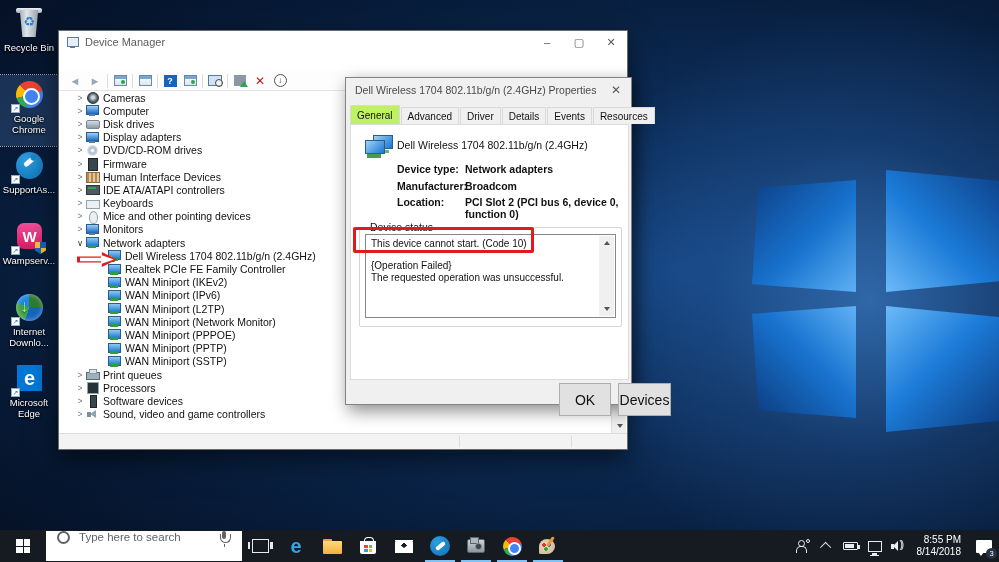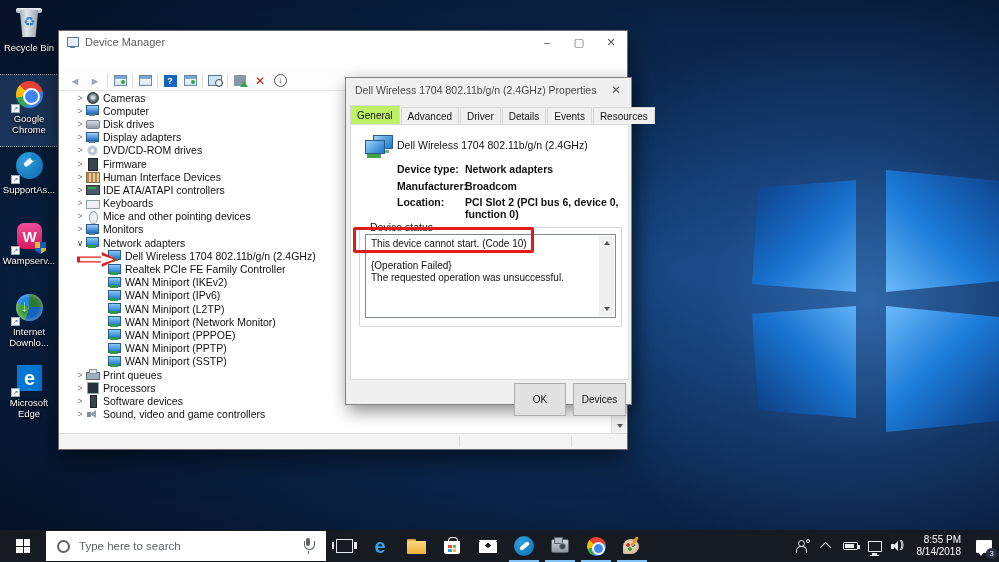--- a/index.html
+++ b/index.html
@@ -131,31 +131,31 @@
   .dlg-field{display:flex;font-size:10.5px;color:#111;height:16.5px;align-items:flex-start;font-weight:bold;}
   .dlg-field .fl{width:68px;flex:none;}
   .dlg-status-label{position:absolute;left:16px;top:96px;font-size:10.5px;color:#111;background:#fff;padding:0 3px;z-index:2;}
   .dlg-groupbox{position:absolute;left:8px;top:102px;width:263px;height:100px;border:1px solid #d5d5d5;border-radius:2px;}
   .dlg-statusbox{position:absolute;left:5px;top:6px;right:5px;bottom:8px;background:#fff;border:1px solid #828790;}
   .dlg-status-text{position:absolute;left:5px;top:3px;right:20px;font-size:10px;color:#111;line-height:12px;}
   .dlg-status-line2{margin-top:10px;}
   .dlg-sb{position:absolute;right:1px;top:1px;bottom:1px;width:15px;background:#f0f0f0;}
   .dlg-sb .sb-btn{position:absolute;left:0;width:15px;height:14px;display:flex;align-items:center;justify-content:center;}
   .dlg-buttons{position:absolute;left:0;right:0;top:305px;height:22px;}
-  .dlg-btn{position:absolute;height:33px;background:#e1e1e1;border:1px solid #adadad;font-size:10px;color:#111;font-family:inherit;cursor:pointer;}
+  .dlg-btn{position:absolute;height:33px;background:#e1e1e1;border:1px solid #adadad;font-size:14px;color:#111;font-family:inherit;cursor:pointer;margin-left:45px;}
   .btn-ok{left:168px;width:52px;}
   .btn-cancel{left:227px;width:53px;}
   .red-rect{position:absolute;left:7px;top:149px;width:181px;height:26px;border:3px solid #e11b1b;border-radius:2px;z-index:5;}
 
   
   #taskbar{position:absolute;left:0;top:530px;width:999px;height:32px;background:#161a21;display:flex;align-items:center;z-index:20;}
   .start-btn{width:46px;height:32px;display:flex;align-items:center;justify-content:center;cursor:pointer;}
   .win-logo{width:14px;height:14px;display:grid;grid-template-columns:6.5px 6.5px;grid-template-rows:6.5px 6.5px;gap:1px;}
   .win-logo span{background:#fff;}
-  .search-box{width:280px;height:30px;background:#fff;display:flex;align-items:center;cursor:text;}
+  .search-box{width:196px;height:30px;background:#fff;display:flex;align-items:flex-start;cursor:text;}
   .cortana-ring{width:13px;height:13px;border:2px solid #5f6368;border-radius:50%;margin-left:11px;flex:none;}
   .search-text{margin-left:9px;font-size:11.5px;color:#5f6368;flex:1;}
   .mic{position:relative;width:12px;height:16px;margin-right:12px;flex:none;}
   .mic::before{content:"";position:absolute;left:4px;top:0;width:4px;height:8px;background:#5f6368;border-radius:2px;}
   .mic::after{content:"";position:absolute;left:1.5px;top:3px;width:9px;height:8px;border:1.5px solid #5f6368;border-top:none;border-radius:0 0 6px 6px;}
   .mic .stem{position:absolute;left:5.5px;bottom:0;width:1.5px;height:3px;background:#5f6368;}
   .tb-slot{width:36px;height:32px;display:flex;align-items:center;justify-content:center;position:relative;cursor:pointer;}
   .tb-slot.open::after{content:"";position:absolute;left:3px;right:3px;bottom:0;height:2px;background:#7fc2f5;}
   .taskview{width:17px;height:14px;border:1.5px solid #e8eaed;position:relative;background:transparent;}
   .taskview::before{content:"";position:absolute;left:-5px;top:2px;width:2.5px;height:7px;background:#e8eaed;}

